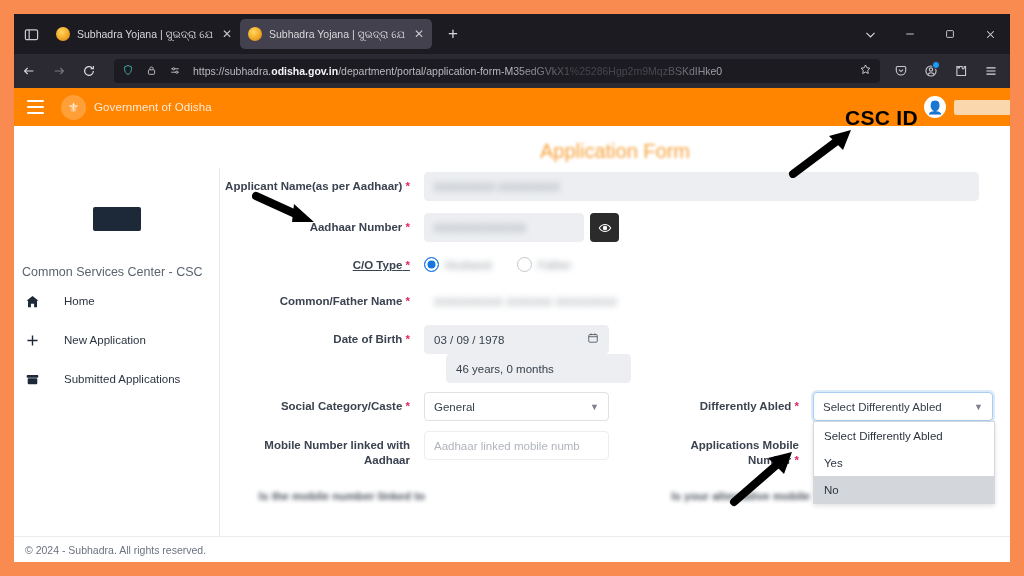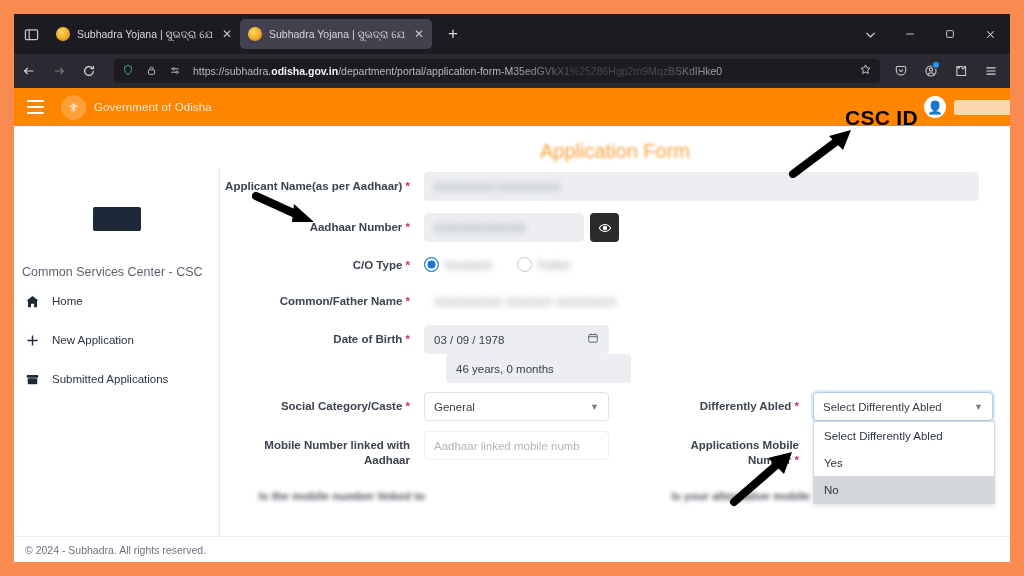--- a/index.html
+++ b/index.html
@@ -93,21 +93,21 @@
     border-right:1px solid #e6e6e6;
     margin-top:42px;
   }
   .sidelogo{
     width:48px;height:24px;background:#1d2838;border-radius:2px;margin:39px auto 0;
   }
   .sidetitle{
     margin:34px 0 0 8px;color:#5a6470;font-size:12.5px;white-space:nowrap;
   }
   .sideitem{
-    display:flex;align-items:center;gap:11px;height:34px;padding-left:10px;margin-top:5px;
+    display:flex;align-items:center;gap:23px;height:34px;padding-left:10px;margin-top:5px;
     color:#2c3440;font-size:11.5px;
   }
   .sideicon{width:17px;display:flex;align-items:center;justify-content:center;color:#1d2838;font-size:14px;}
 
   .content{
     position:absolute;left:206px;top:38px;width:790px;height:436px;background:#fff;overflow:hidden;
   }
   .formtitle{
     text-align:center;color:#F7A23B;font-size:20px;margin-top:14px;
     filter:blur(1.6px);
@@ -364,21 +364,21 @@
           <div class="eyebtn">
             <svg width="14" height="14" viewBox="0 0 16 16" fill="none" stroke="#fff" stroke-width="1.2">
               <path d="M1.5 8S4 4 8 4s6.5 4 6.5 4-2.5 4-6.5 4-6.5-4-6.5-4z"></path>
                 <circle cx="8" cy="8" r="1.9" fill="#fff"></circle>
             </svg>
           </div>
         </div>
       </div>
 
       <div class="row">
-        <div class="lbl" style="width:190px;">
+        <div class="lbl" style="width:190px;text-decoration:underline;">
           <span>C/O Type</span><span class="req"> *</span>
         </div>
         <div class="ctl">
           <div class="radios">
             <div class="radio">
               <span class="dot on"></span>
               <span class="blurtext">Husband</span>
             </div>
             <div class="radio">
               <span class="dot"></span>

